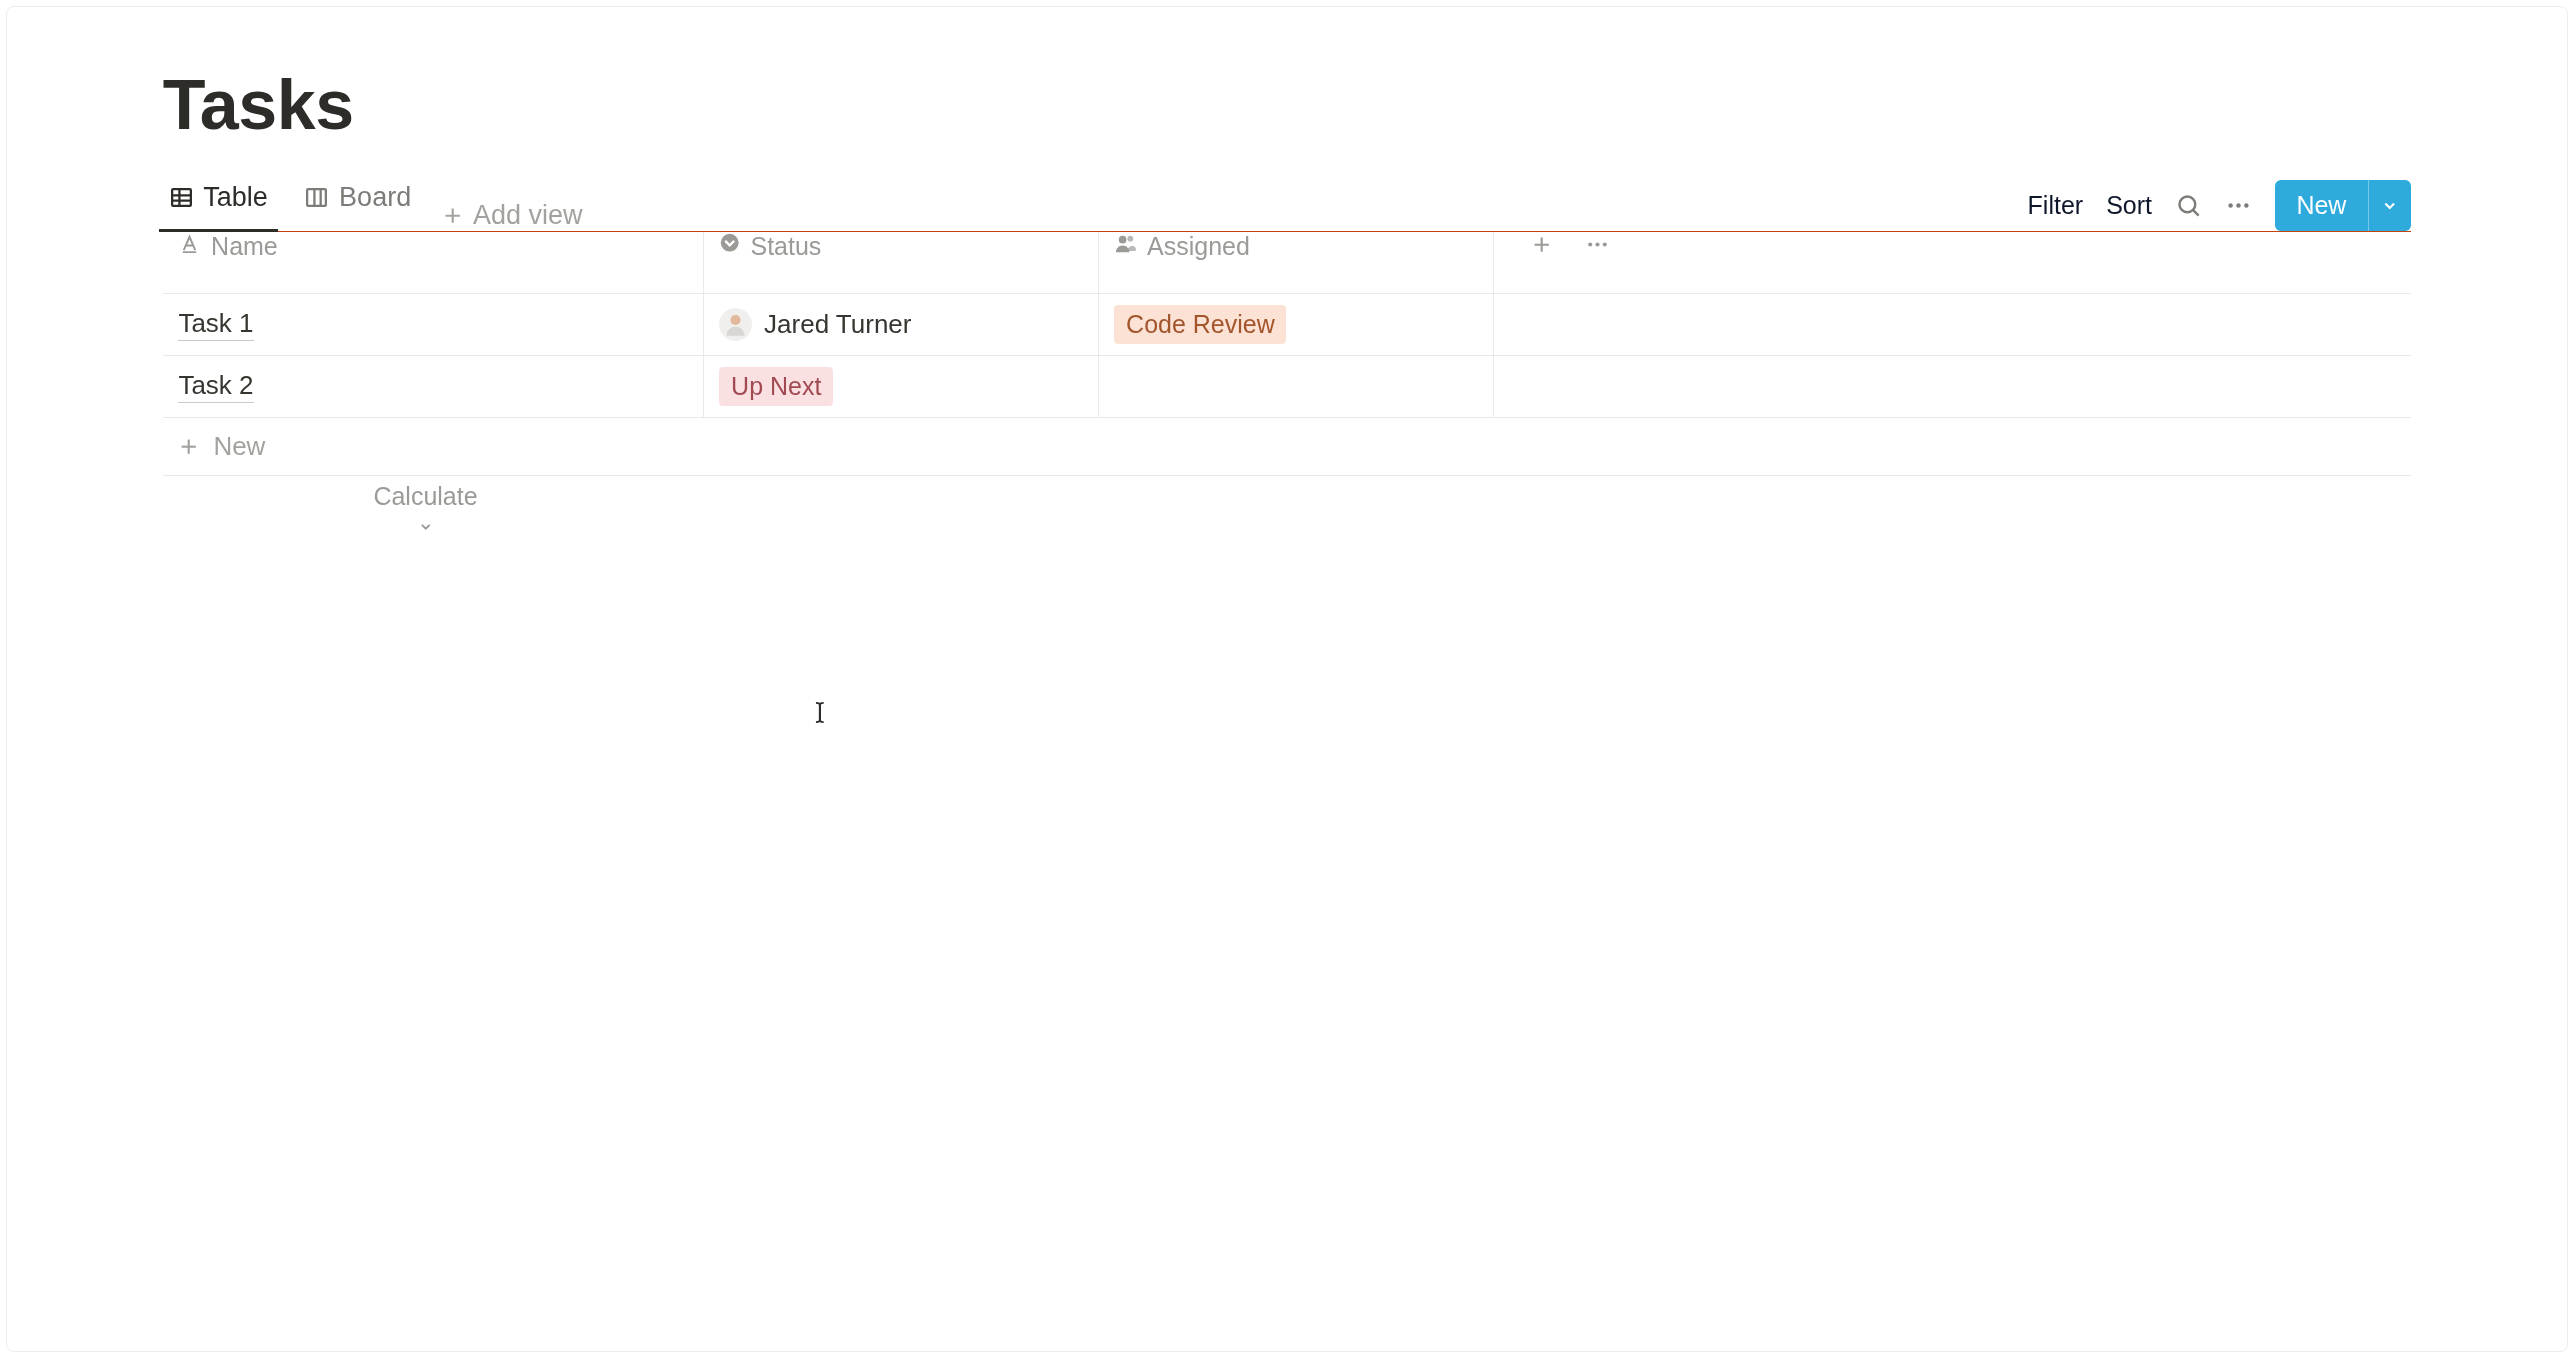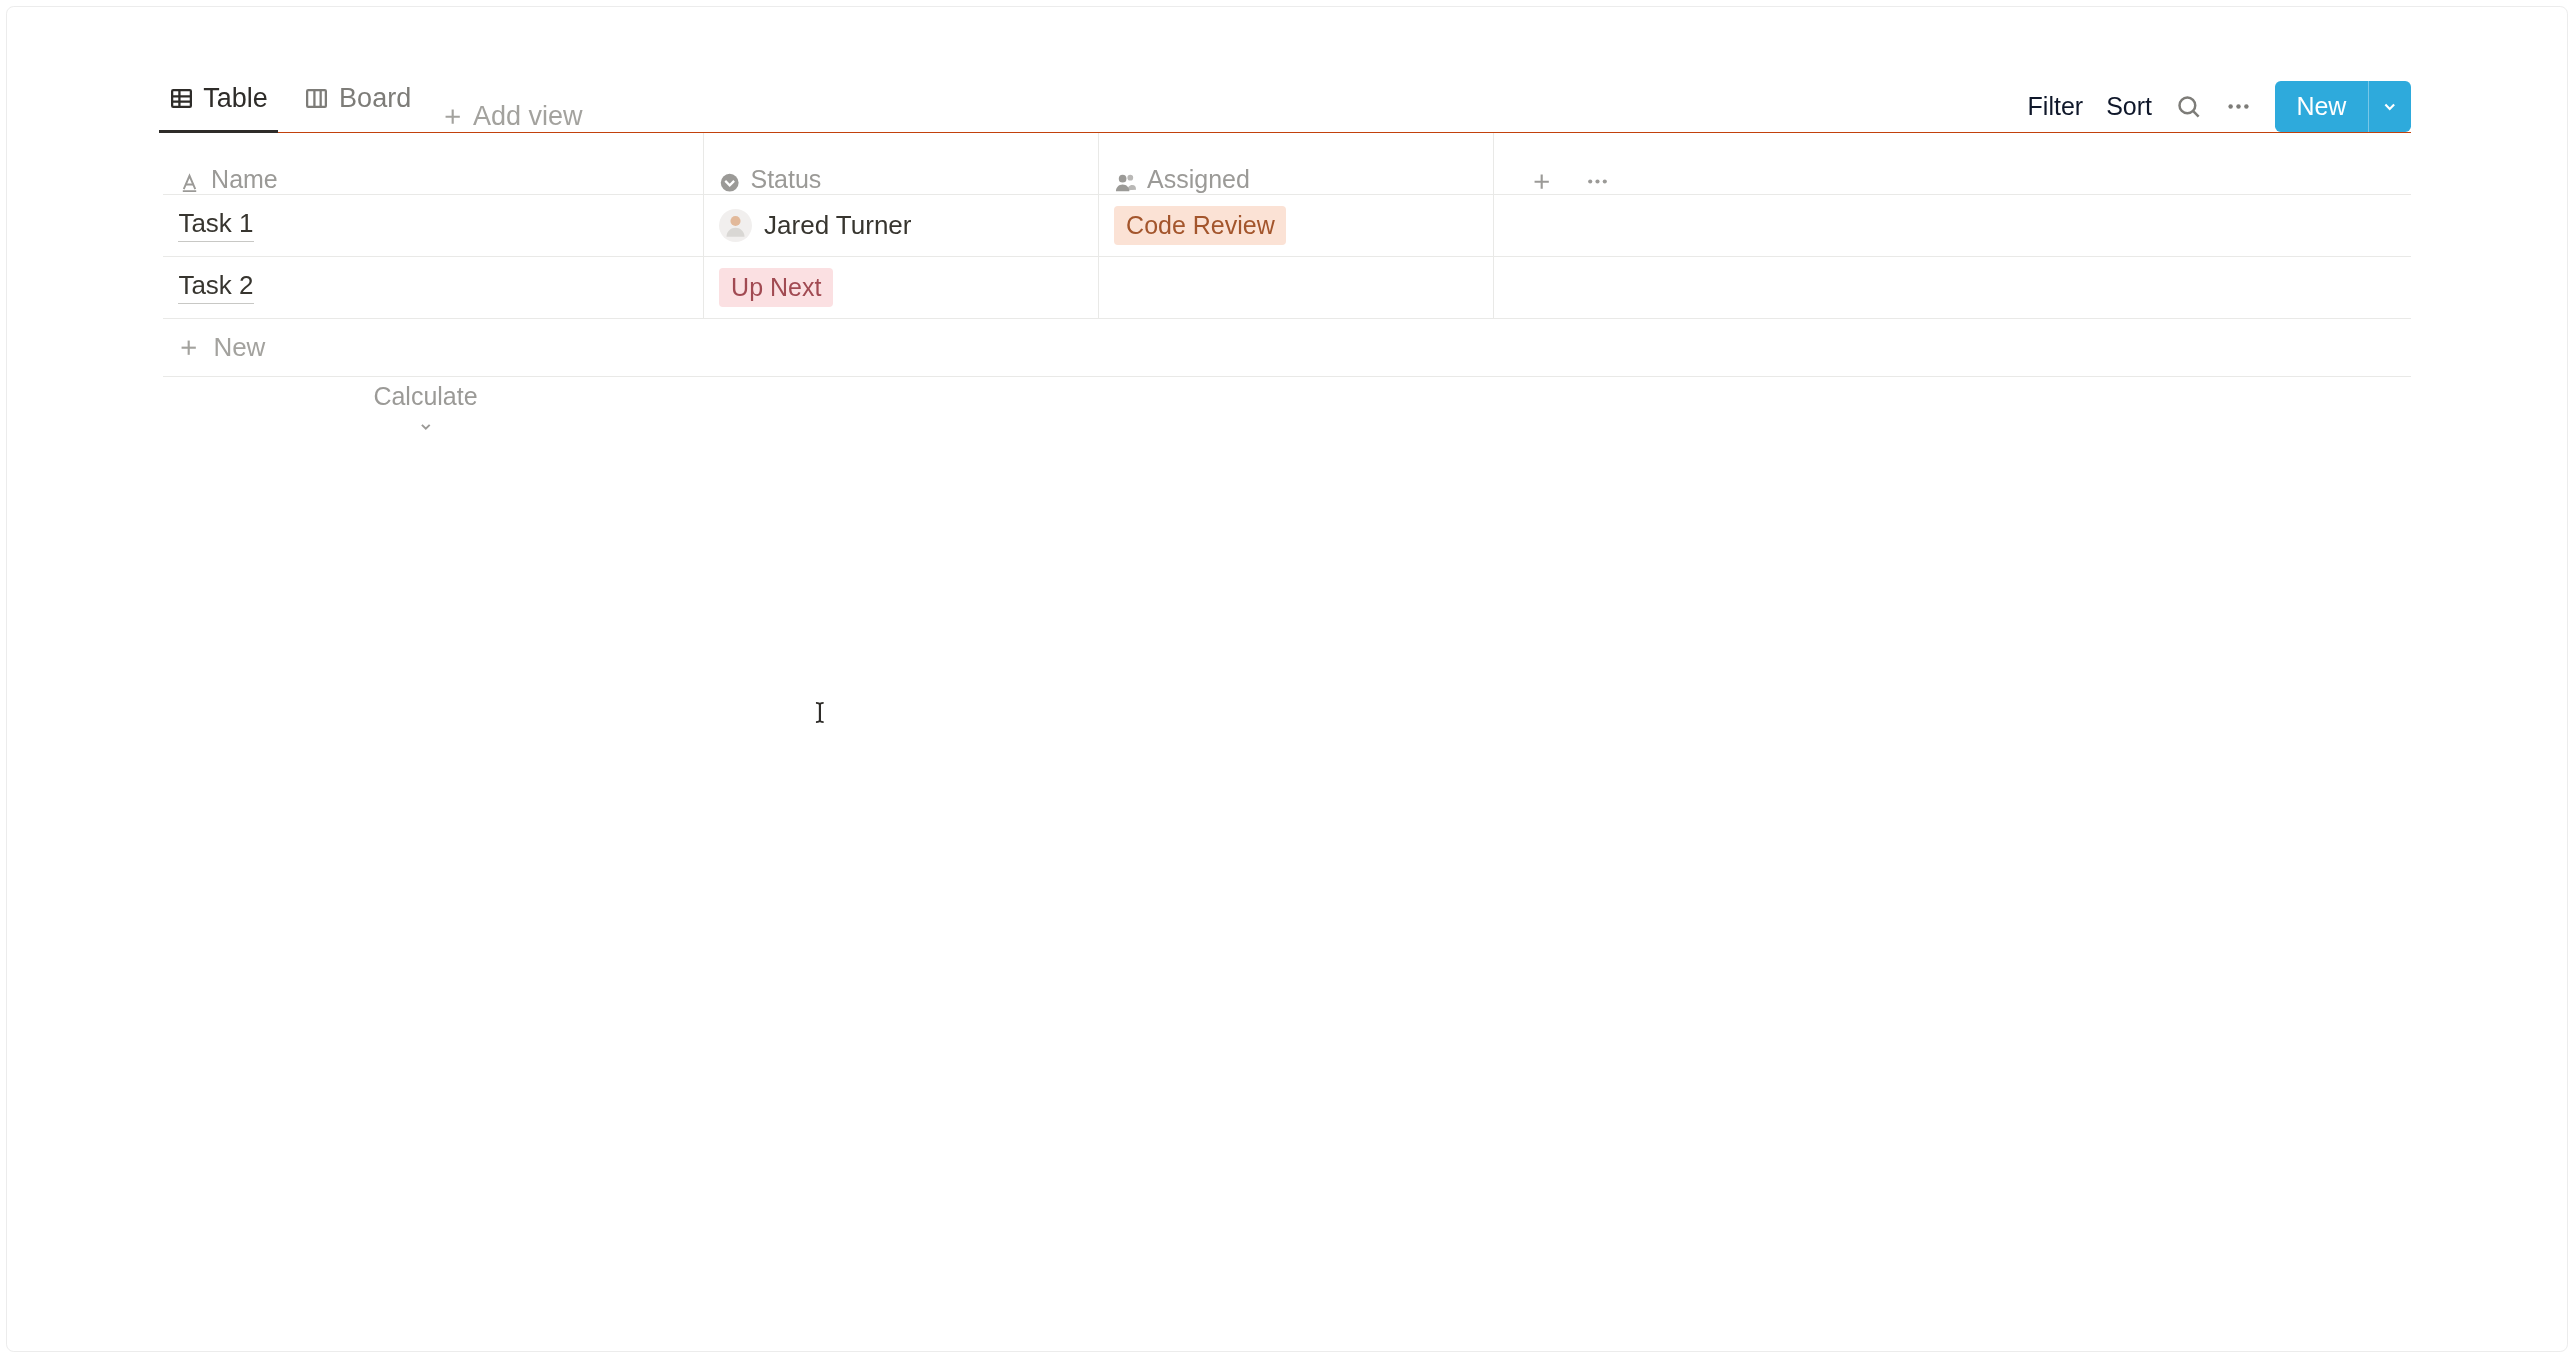--- a/index.html
+++ b/index.html
@@ -119,21 +119,21 @@
   .db-header-row, .db-row {
     display: flex;
     min-height: 62px;
     align-items: stretch;
     border-bottom: 1px solid #e9e9e7;
   }
   .db-header-row .cell {
     color: #9b9a97;
     font-size: 25px;
     display: flex;
-    align-items: flex-end;
+    align-items: flex-start;
     gap: 9.7px;
     padding: 0 15.6px;
   }
   .db-row .cell {
     display: flex;
     align-items: center;
     padding: 0 15.6px;
     font-size: 26px;
     color: #37352f;
   }
@@ -222,20 +222,21 @@
   .cursor-caret::before {
     width: 1.9px; height: 19.5px;
   }
   svg { display: block; }
 </style>
 </head>
 <body>
 
 <div class="frame">
   <div class="content">
+    <h1 class="page-title">Tasks</h1>
 
     <div class="views-bar">
       <div class="view-tab active">
         <span>
           <svg width="25" height="25" viewBox="0 0 24 24" fill="none" stroke="#2e2c29" stroke-width="2.2">
               <rect x="3" y="4" width="18" height="16" rx="1"></rect>
               <line x1="3" y1="10" x2="21" y2="10"></line>
               <line x1="3" y1="15" x2="21" y2="15"></line>
               <line x1="10" y1="4" x2="10" y2="20"></line>
             </svg>

